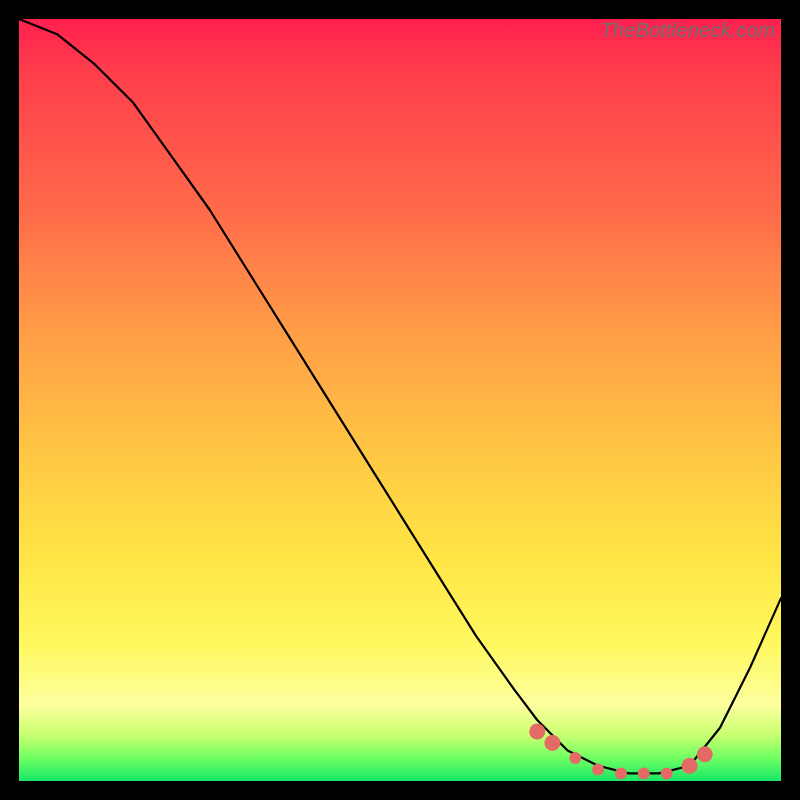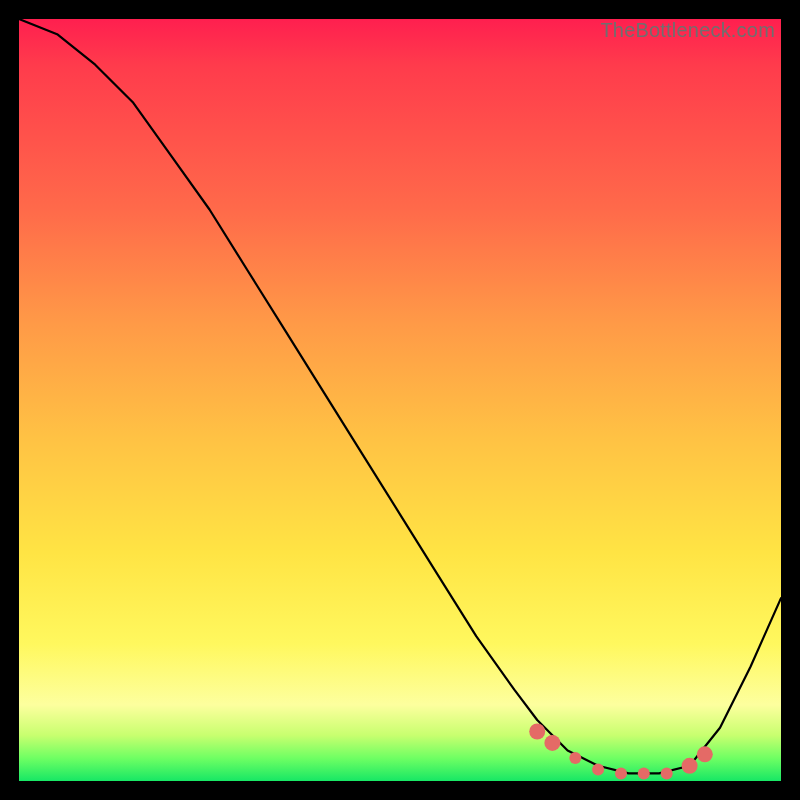--- a/index.html
+++ b/index.html
@@ -33,20 +33,21 @@
       #ff6a4a 25%,
       #ff9a47 40%,
       #ffc244 55%,
       #ffe444 70%,
       #fff85e 82%,
       #fdff9e 90%,
       #c8ff6f 94%,
       #6fff63 97%,
       #17e765 100%
     );
+    font-style: italic;
   }
   .watermark {
     position: absolute;
     top: 0px;
     right: 6px;
     color: #6f6f6f;
     font-size: 20px;
     font-weight: 500;
     letter-spacing: 0.2px;
     user-select: none;

